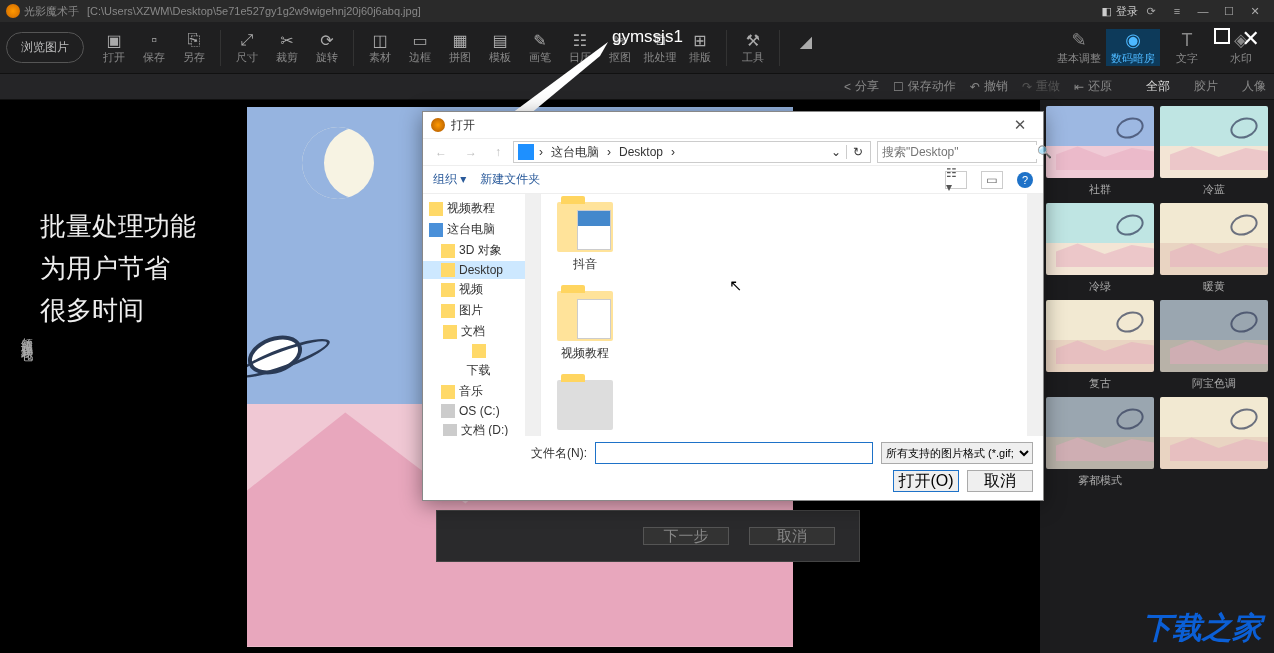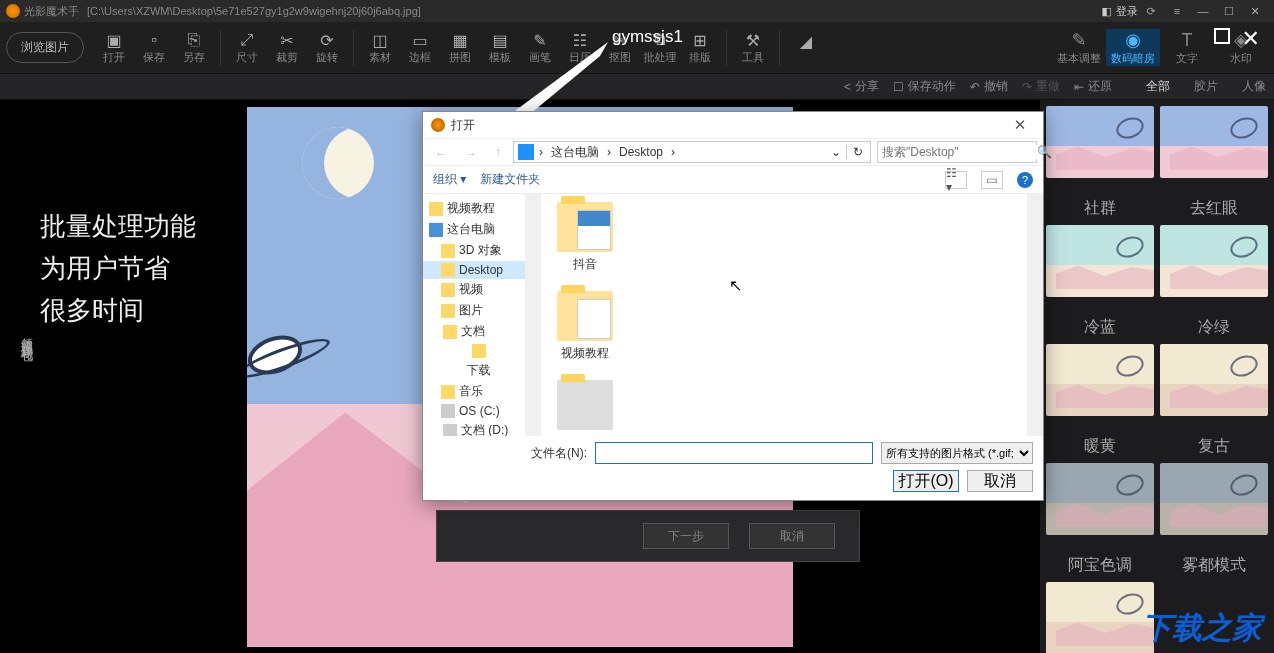--- a/index.html
+++ b/index.html
@@ -50,21 +50,21 @@
 .thumb-grid { display: grid; grid-template-columns: 1fr 1fr; gap: 6px; }
 .thumb { display: flex; flex-direction: column; align-items: center; }
 .thumb .img { width: 100%; height: 72px; border-radius: 2px; position: relative; overflow: hidden; }
 .bg-blue { background: linear-gradient(#9db8e2 55%, #f0cbd6 55%); }
 .bg-cyan { background: linear-gradient(#bfe5e3 55%, #f3e5d5 55%); }
 .bg-cream { background: linear-gradient(#f2e9d2 55%, #e9d4c2 55%); }
 .bg-grey { background: linear-gradient(#9aa6b0 55%, #b8b2a8 55%); }
 .bg-night { background: linear-gradient(#3a4a7a 55%, #6a5a7a 55%); }
 .thumb .img::after { content:""; position:absolute; right:10px; top:12px; width:24px; height:16px; border:2px solid rgba(50,60,90,.7); border-radius:50%; transform:rotate(-20deg);}
 .thumb .img::before { content:""; position:absolute; left:10px; bottom:8px; width:100%; height:26px; background: rgba(230,170,190,.5); clip-path: polygon(0 100%,0 40%,20% 10%,45% 50%,70% 15%,100% 35%,100% 100%);}
-.thumb .lbl { font-size: 16px; color: #aaa; margin-top: 20px; text-align: center; }
+.thumb .lbl { font-size: 11px; color: #aaa; margin-top: 4px; text-align: center; }
 .badge-time { position:absolute; right:6px; bottom:6px; background:#2196f3; color:#fff; font-size:10px; padding:2px 5px; border-radius:8px;}
 
 
 .dialog { position: absolute; left: 422px; top: 111px; width: 622px; height: 390px; background: #fff; border: 1px solid #888; box-shadow: 0 4px 20px rgba(0,0,0,.4); font-size: 12px; color: #333; z-index: 10; }
 .dlg-title { height: 26px; display: flex; align-items: center; padding: 0 8px; }
 .dlg-title .icon { width: 14px; height: 14px; background: radial-gradient(#f90,#a50); border-radius:50%; margin-right:6px; }
 .dlg-title .x { margin-left: auto; width: 30px; text-align: center; cursor: pointer; font-size: 15px; color: #555; }
 .dlg-nav { height: 28px; display: flex; align-items: center; padding: 0 6px; gap: 6px; border-top: 1px solid #eee; border-bottom: 1px solid #eee;}
 .dlg-nav .navbtn { color: #bbb; padding: 2px 6px; }
 .dlg-nav .bc { display: flex; align-items: center; border: 1px solid #ccc; flex: 1; height: 22px; padding: 0 4px; gap: 2px;}
@@ -95,21 +95,21 @@
 .fn-row { display:flex; align-items:center; gap:8px; justify-content:flex-end;}
 .fn-row label{ }
 .fn-row input { border:1px solid #1e72c8; height:22px; width:278px; padding:0 4px;}
 .fn-row select { border:1px solid #aaa; height:22px; width:152px; font-size:11px;}
 .btn-row { display:flex; justify-content:flex-end; gap:8px;}
 .win-btn { border:1px solid #aaa; background:#efefef; width:66px; height:22px; font-size:16px; cursor:pointer;}
 .win-btn.primary{border:1px solid #1e72c8;}
 
 
 .dlg-back { position:absolute; left:436px; top:510px; width:424px; height:52px; background:#2a2a2c; z-index:3; border:1px solid #444; display:flex; align-items:center; justify-content:flex-end; gap:20px; padding:0 24px;}
-.dlg-back .b { width:86px; height:26px; border:1px solid #555; background:#333; color:#888; font-size:12px; display:flex;align-items:center;justify-content:center;}
+.dlg-back .b { width:86px; height:18px; border:1px solid #555; background:#333; color:#888; font-size:15px; display:flex;align-items:center;justify-content:center;}
 
 .cursor { position:absolute; left:729px; top:276px; z-index:20; font-size:16px; color:#000;}
 
 .watermark { position:absolute; right:12px; bottom:4px; font-size:30px; font-weight:900; color:#0b5fd6; font-style:italic; z-index:2;}
 
 
 .ov-sq{position:absolute;right:44px;top:28px;width:16px;height:16px;border:2px solid #fff;z-index:30;}
 .ov-x{position:absolute;right:14px;top:26px;color:#fff;font-size:22px;z-index:30;cursor:pointer;}
 </style>
 </head>
@@ -245,24 +245,20 @@
       <div class="moon"></div>
       <div class="planet"></div>
       <div class="mountain"></div>
     </div>
   </div>
   <div class="right-panel">
     <div class="thumb-grid" id="thumb-host">
         <div class="thumb">
           <div class="img bg-blue"></div>
           <span class="lbl">社群</span>
-        </div>
-        <div class="thumb">
-          <div class="img bg-blue"></div>
-          <span class="lbl">去红眼</span>
         </div>
         <div class="thumb">
           <div class="img bg-cyan"></div>
           <span class="lbl">冷蓝</span>
         </div>
         <div class="thumb">
           <div class="img bg-cyan"></div>
           <span class="lbl">冷绿</span>
         </div>
         <div class="thumb">

